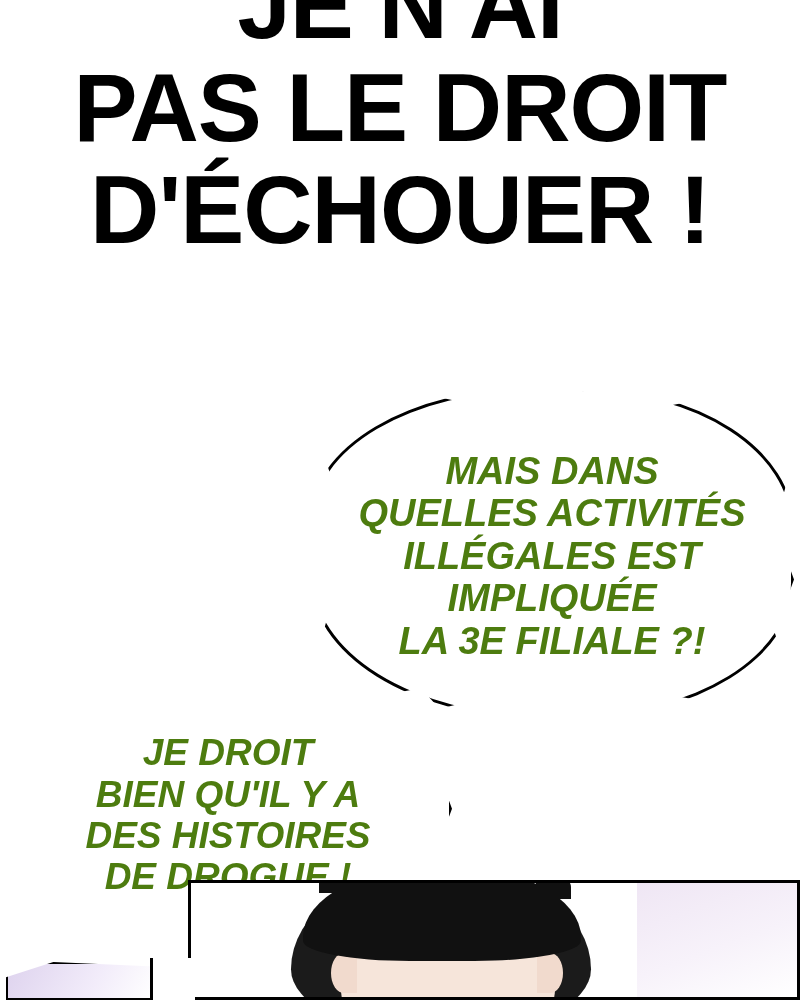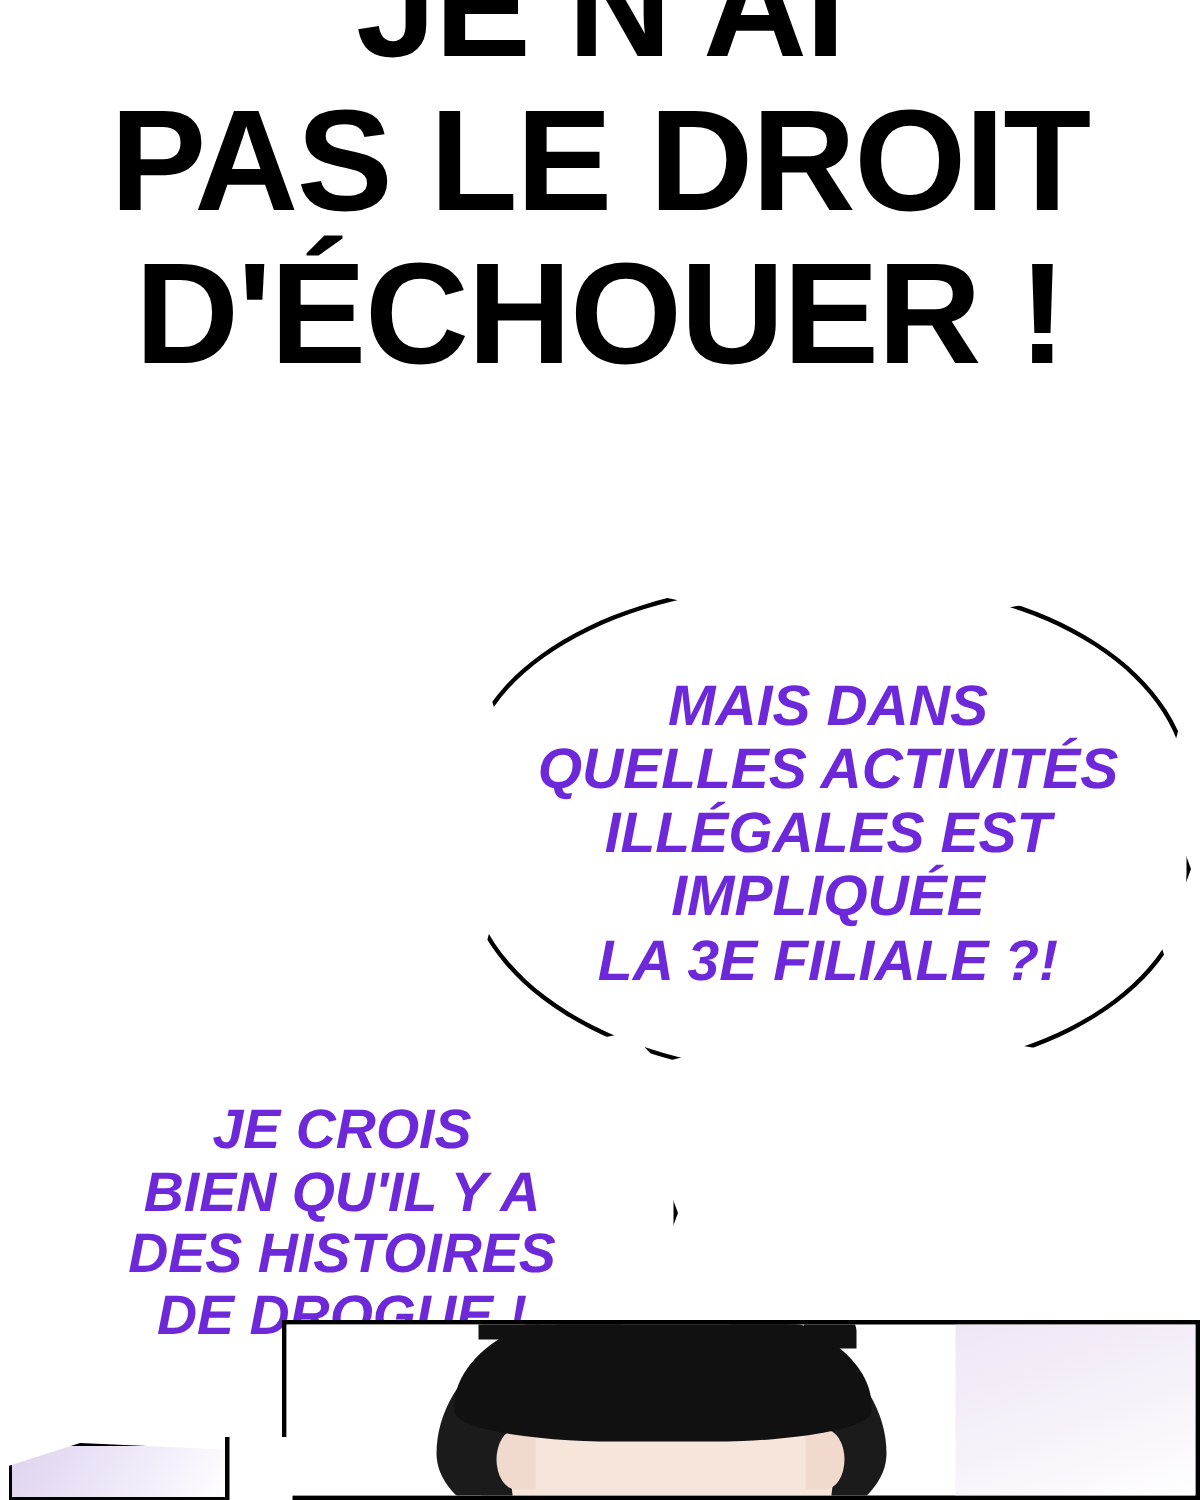--- a/index.html
+++ b/index.html
@@ -43,21 +43,21 @@
   .balloon {
     position: absolute;
     background: #ffffff;
     border: 3px solid #000000;
     box-sizing: border-box;
   }
   .balloon .txt {
     font-family: "Liberation Sans", sans-serif;
     font-style: italic;
     font-weight: bold;
-    color: #6d28d9;
+    color: #4d7c0f;
     text-align: center;
     white-space: pre-line;
     line-height: 1.12;
   }
 
   
   #balloon-a {
     left: 310px;
     top: 388px;
     width: 484px;
@@ -214,21 +214,21 @@
 
   <div class="balloon" id="balloon-a">
     <div class="txt">MAIS DANS
 QUELLES ACTIVITÉS
 ILLÉGALES EST
 IMPLIQUÉE
 LA 3E FILIALE ?!</div>
   </div>
 
   <div class="balloon" id="balloon-b">
-    <div class="txt">JE CROIS
+    <div class="txt">JE DROIT
 BIEN QU'IL Y A
 DES HISTOIRES
 DE DROGUE !</div>
   </div>
 
   <div class="panel-frame">
     <div class="panel-bg-right"></div>
     <div class="panel-bg-left"></div>
     <div class="head"></div>
     <div class="face"></div>

